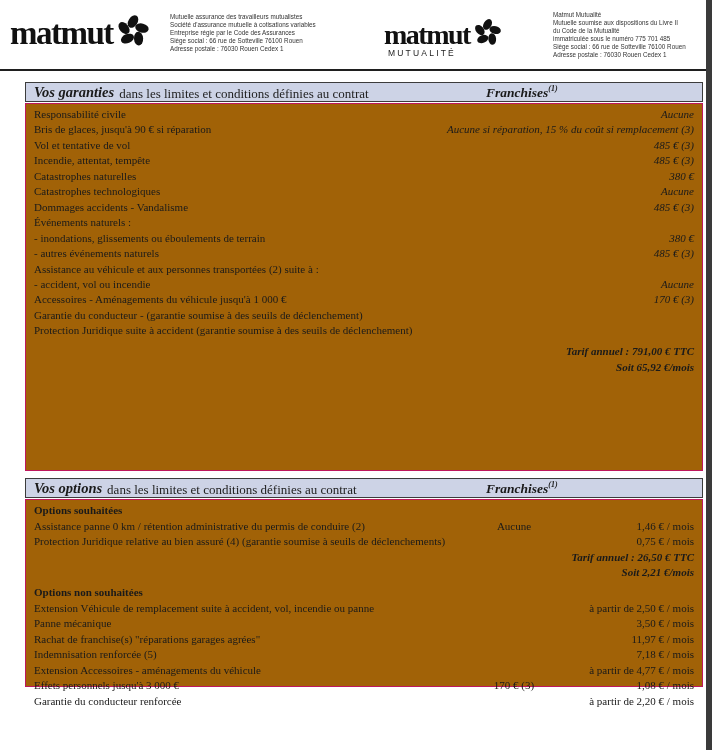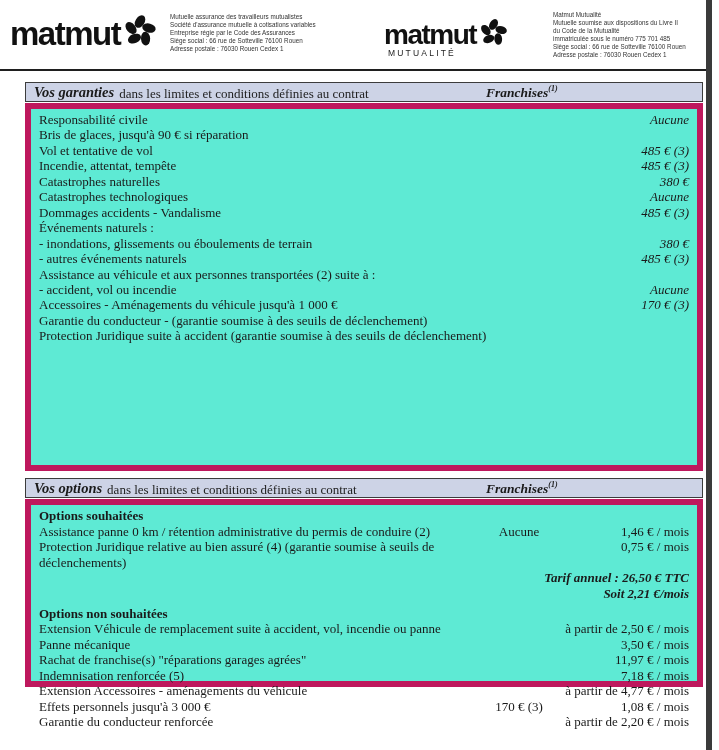--- a/index.html
+++ b/index.html
@@ -4,21 +4,21 @@
 <style>
   html,body { margin:0; padding:0; background:#ffffff; }
   .page {
     position:relative; width:719px; height:750px; overflow:hidden;
     background:#ffffff; font-family:"Liberation Serif", serif; color:#1a1a1a;
   }
   
   .logo-block { position:absolute; display:flex; align-items:center; }
   .logo-left  { left:10px; top:14px; }
   .logo-center{ left:384px; top:18px; }
-  .brand { font-family:Liberation Sans, sans-serif; font-weight:bold;
+  .brand { font-family:Liberation Serif, serif; font-weight:bold;
            letter-spacing:-1.5px; color:#111; line-height:1; }
   .logo-left  .brand { font-size:33px; }
   .logo-center .brand { font-size:28px; }
   .star { display:inline-block; margin-left:3px; }
   .logo-left  .star svg { width:34px; height:34px; }
   .logo-center .star svg { width:29px; height:29px; }
   .subbrand { position:absolute; left:388px; top:48px;
               font-family:"Liberation Sans", sans-serif; font-size:8.5px;
               letter-spacing:2.2px; color:#222; }
   .legal { position:absolute; font-family:"Liberation Sans", sans-serif;
@@ -34,22 +34,22 @@
   .tbl-garanties { top:82px; }
   .tbl-options   { top:478px; }
   .band { position:relative; height:20px; background:#cdd3e6;
           border:1px solid #3c3c3c; display:flex; align-items:center;
           padding:0 8px; box-sizing:border-box; margin-bottom:1px; }
   .band-title { font-weight:bold; font-style:italic; font-size:14.5px; }
   .band-sub { font-size:13px; margin-left:5px; padding-top:3px; color:#222; }
   .band-franchises { position:absolute; left:460px; font-weight:bold;
                      font-style:italic; font-size:13.5px; }
   .band-franchises sup { font-size:8px; }
-  .tbl-body { border:6px solid #be185d; background:#5eead4;
-              padding:3px 8px 0 8px; box-sizing:border-box; font-size:13px; }
+  .tbl-body { border:1px solid #be185d; background:#a16207;
+              padding:3px 8px 0 8px; box-sizing:border-box; font-size:11px; }
   .tbl-garanties .tbl-body { height:368px; }
   .tbl-options   .tbl-body { height:188px; }
   .g-row { display:flex; justify-content:space-between; line-height:15.45px; }
   .g-lbl { white-space:nowrap; }
   .g-val { font-style:italic; white-space:nowrap; margin-left:auto; }
   .tarif { text-align:right; font-weight:bold; font-style:italic;
            line-height:15.8px; }
   .tbl-garanties .tarif { margin-top:5px; }
   .tbl-options   .tarif { }
   .group-title { font-weight:bold; line-height:15.5px; }
@@ -121,20 +121,21 @@
       <span class="band-sub">dans les limites et conditions définies au contrat</span>
       <span class="band-franchises"><span>Franchises</span><sup>(1)</sup></span>
     </div>
     <div class="tbl-body">
       <div class="g-row">
           <span class="g-lbl">Responsabilité civile</span>
           <span class="g-val">Aucune</span>
         </div>
       <div class="g-row">
           <span class="g-lbl">Bris de glaces, jusqu'à 90 € si réparation</span>
+          <span class="g-val">Aucune si réparation, 15 % du coût si remplacement (3)</span>
         </div>
       <div class="g-row">
           <span class="g-lbl">Vol et tentative de vol</span>
           <span class="g-val">485 € (3)</span>
         </div>
       <div class="g-row">
           <span class="g-lbl">Incendie, attentat, tempête</span>
           <span class="g-val">485 € (3)</span>
         </div>
       <div class="g-row">
@@ -174,20 +175,24 @@
           <span class="g-val">170 € (3)</span>
         </div>
       <div class="g-row">
           <span class="g-lbl">Garantie du conducteur - (garantie soumise à des seuils de déclenchement)</span>
           <span class="g-val"></span>
         </div>
       <div class="g-row">
           <span class="g-lbl">Protection Juridique suite à accident (garantie soumise à des seuils de déclenchement)</span>
           <span class="g-val"></span>
         </div>
+      <div class="tarif">
+        <div>Tarif annuel : 791,00 € TTC</div>
+        <div>Soit 65,92 €/mois</div>
+      </div>
     </div>
   </div>
 
   <div class="tbl tbl-options">
     <div class="band">
       <span class="band-title">Vos options</span>
       <span class="band-sub">dans les limites et conditions définies au contrat</span>
       <span class="band-franchises"><span>Franchises</span><sup>(1)</sup></span>
     </div>
     <div class="tbl-body">

